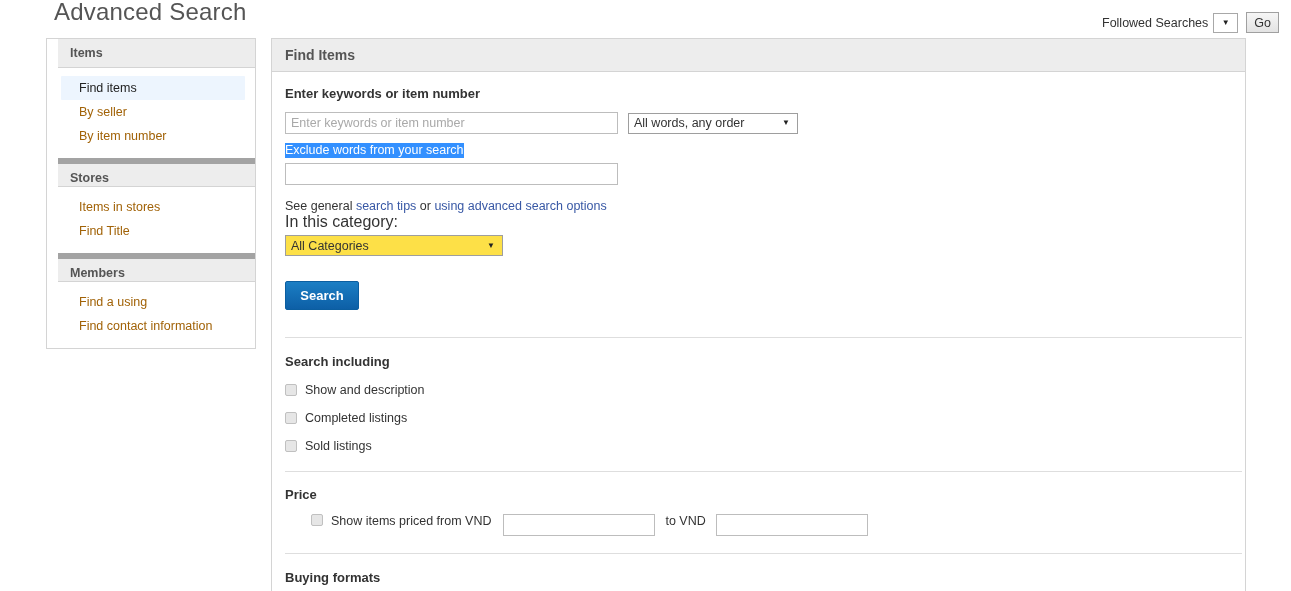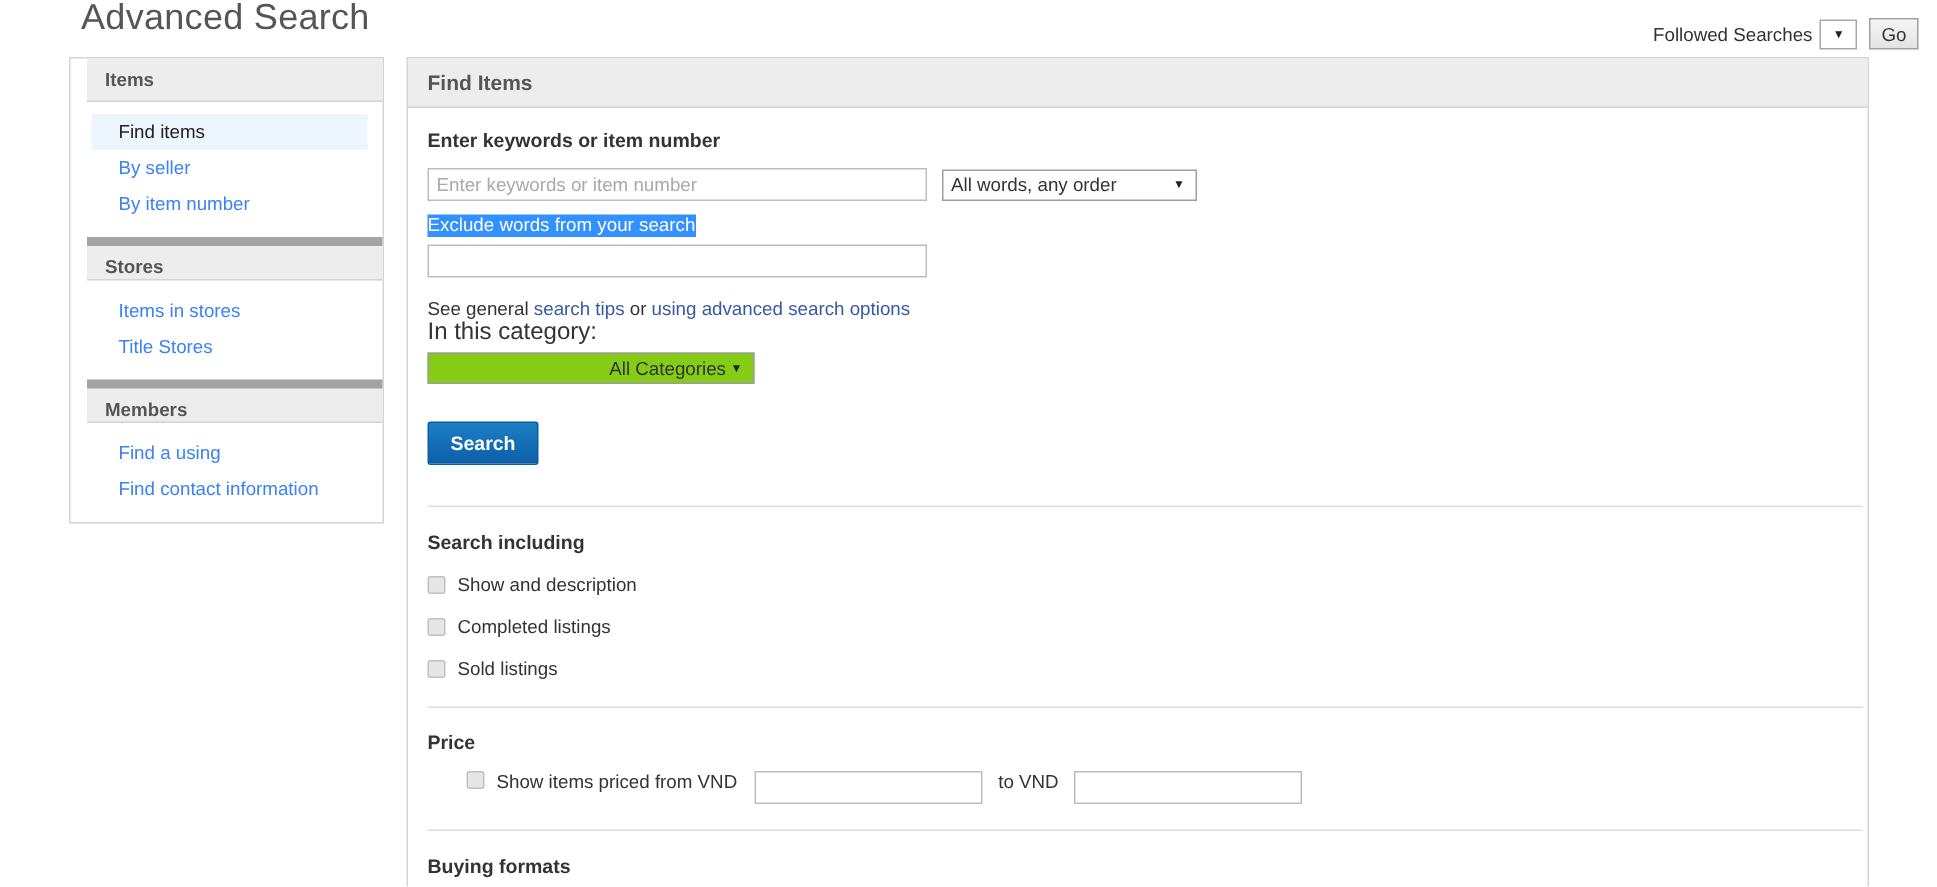--- a/index.html
+++ b/index.html
@@ -103,21 +103,21 @@
   }
   .side-header.subsequent {
     border-top: 6px solid #a3a3a3;
   }
   .side-group {
     padding: 8px 0 10px 0;
   }
   .side-link {
     display: block;
     font-size: 12.5px;
-    color: #3b82f6;
+    color: #a16207;
     padding: 3px 0 3px 32px;
     text-decoration: none;
     line-height: 18px;
     cursor: pointer;
   }
   .side-link.active {
     background: #edf5fe;
     color: #222222;
     margin: 0 10px 0 14px;
     padding-left: 18px;
@@ -234,30 +234,29 @@
   #category-label {
     margin-top: 0;
     font-size: 16px;
     color: #333333;
   }
   #category-select {
     margin-top: 4px;
     width: 218px;
     height: 21px;
     border: 1px solid #9e9e9e;
-    background: #84cc16;
+    background: #fde047;
     font-size: 12.5px;
     color: #333;
     display: flex;
     align-items: center;
-    padding: 0 18px;
+    padding: 0 5px;
     box-sizing: border-box;
     position: relative;
     cursor: pointer;
-    justify-content: flex-end;
   }
   #search-button {
     margin-top: 25px;
     margin-bottom: 27px;
     width: 74px;
     height: 29px;
     border: 1px solid #0b5ea0;
     border-radius: 2px;
     background: linear-gradient(to bottom, #1b7ec4 0%, #0d5fa6 100%);
     color: #ffffff;
@@ -333,21 +332,21 @@
   <div class="side-header">Items</div>
   <div class="side-group">
     <a class="side-link active">Find items</a>
     <a class="side-link">By seller</a>
     <a class="side-link">By item number</a>
   </div>
 
   <div class="side-header subsequent">Stores</div>
   <div class="side-group">
     <a class="side-link">Items in stores</a>
-    <a class="side-link">Title Stores</a>
+    <a class="side-link">Find Title</a>
   </div>
 
   <div class="side-header subsequent">Members</div>
   <div class="side-group">
     <a class="side-link">Find a using</a>
     <a class="side-link">Find contact information</a>
   </div>
 
 </div>
 

